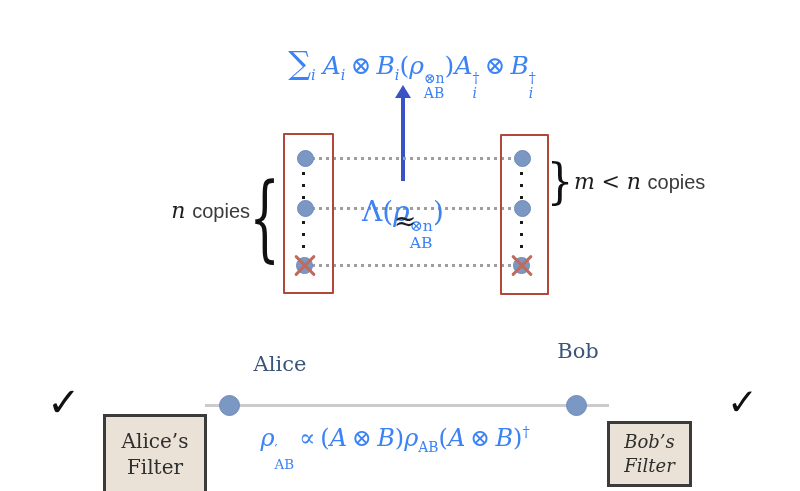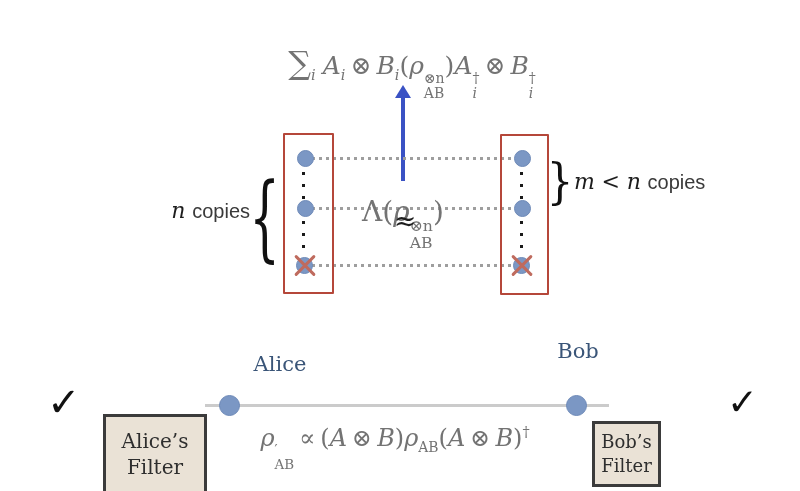--- a/index.html
+++ b/index.html
@@ -1,20 +1,20 @@
 <!DOCTYPE html>
 <html><head>
 <meta charset="utf-8">
 <style>
   html,body{margin:0;padding:0;background:#ffffff;}
   .canvas{position:relative;width:800px;height:491px;background:#ffffff;overflow:hidden;
           font-family:"DejaVu Serif",serif;color:#1d1d1d;}
 
   
-  .formula{position:absolute;white-space:nowrap;color:#737373;}
+  .formula{position:absolute;white-space:nowrap;color:#3b82f6;}
   .centered{transform:translateX(-50%);}
   .v{font-style:italic;}
   .sum{font-size:1.28em;}
   .sb{font-size:0.58em;}
   .op{padding:0 5px;}
   .sp{display:inline-block;width:7px;}
   .ss{display:inline-flex;flex-direction:column;font-size:0.56em;line-height:1.12;
       vertical-align:-0.62em;text-align:left;font-style:normal;}
   .ss .up,.ss .dn{display:block;}
   .supr{font-size:0.6em;vertical-align:super;}
@@ -50,21 +50,21 @@
   .approx-sym{position:absolute;font-size:27px;color:#1d1d1d;}
 
   
   .checkmark{position:absolute;font-family:"DejaVu Sans",sans-serif;color:#111;}
   .check-left{left:47px;top:379px;font-size:40px;}
   .check-right{left:727px;top:381px;font-size:37px;}
   .filter-box{position:absolute;box-sizing:border-box;background:#eae2d6;border:3px solid #3b3b3b;
               display:flex;flex-direction:column;align-items:center;justify-content:center;
               font-family:"DejaVu Serif",serif;color:#2e2e2e;line-height:1.32;margin-top:44px;}
   .filter-box.alice{left:103px;top:370px;width:104px;height:80px;font-size:20px;}
-  .filter-box.bob{left:592px;top:377px;width:69px;height:66px;font-size:18px;}
+  .filter-box.bob{left:607px;top:377px;width:85px;height:66px;font-size:18px;font-style:italic;}
   .node-name{position:absolute;font-family:"DejaVu Serif",serif;font-size:21px;color:#3a5578;
              transform:translateX(-50%);}
   .channel{position:absolute;left:205px;top:404px;width:404px;height:3px;background:#cbcbcb;}
   .node-dot{position:absolute;width:21px;height:21px;border-radius:50%;
             background:#7b97c4;border:1px solid #6e8ab8;box-sizing:border-box;}
 </style>
 </head>
 <body>
 
 <div class="canvas">

